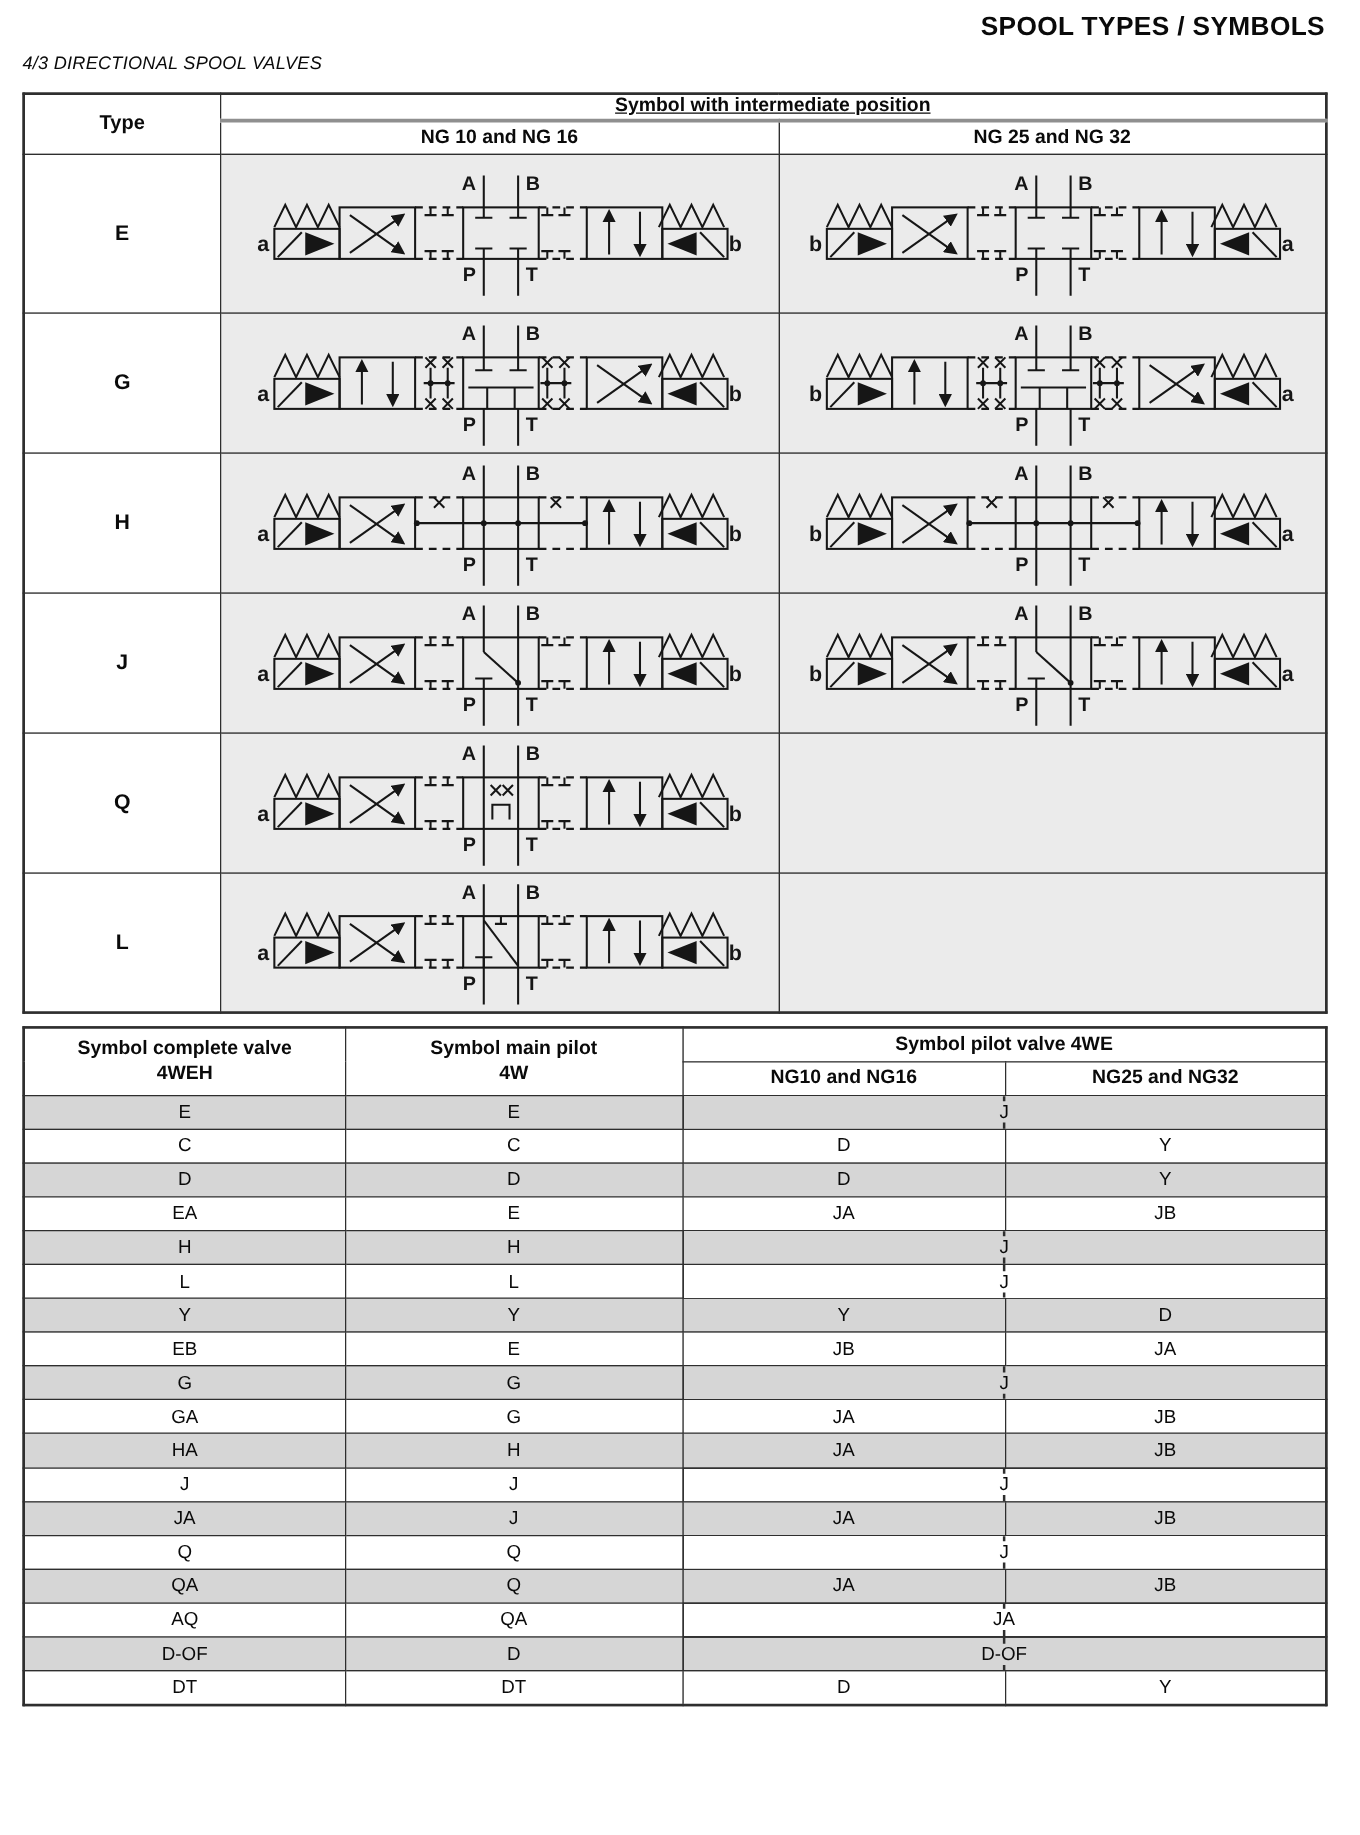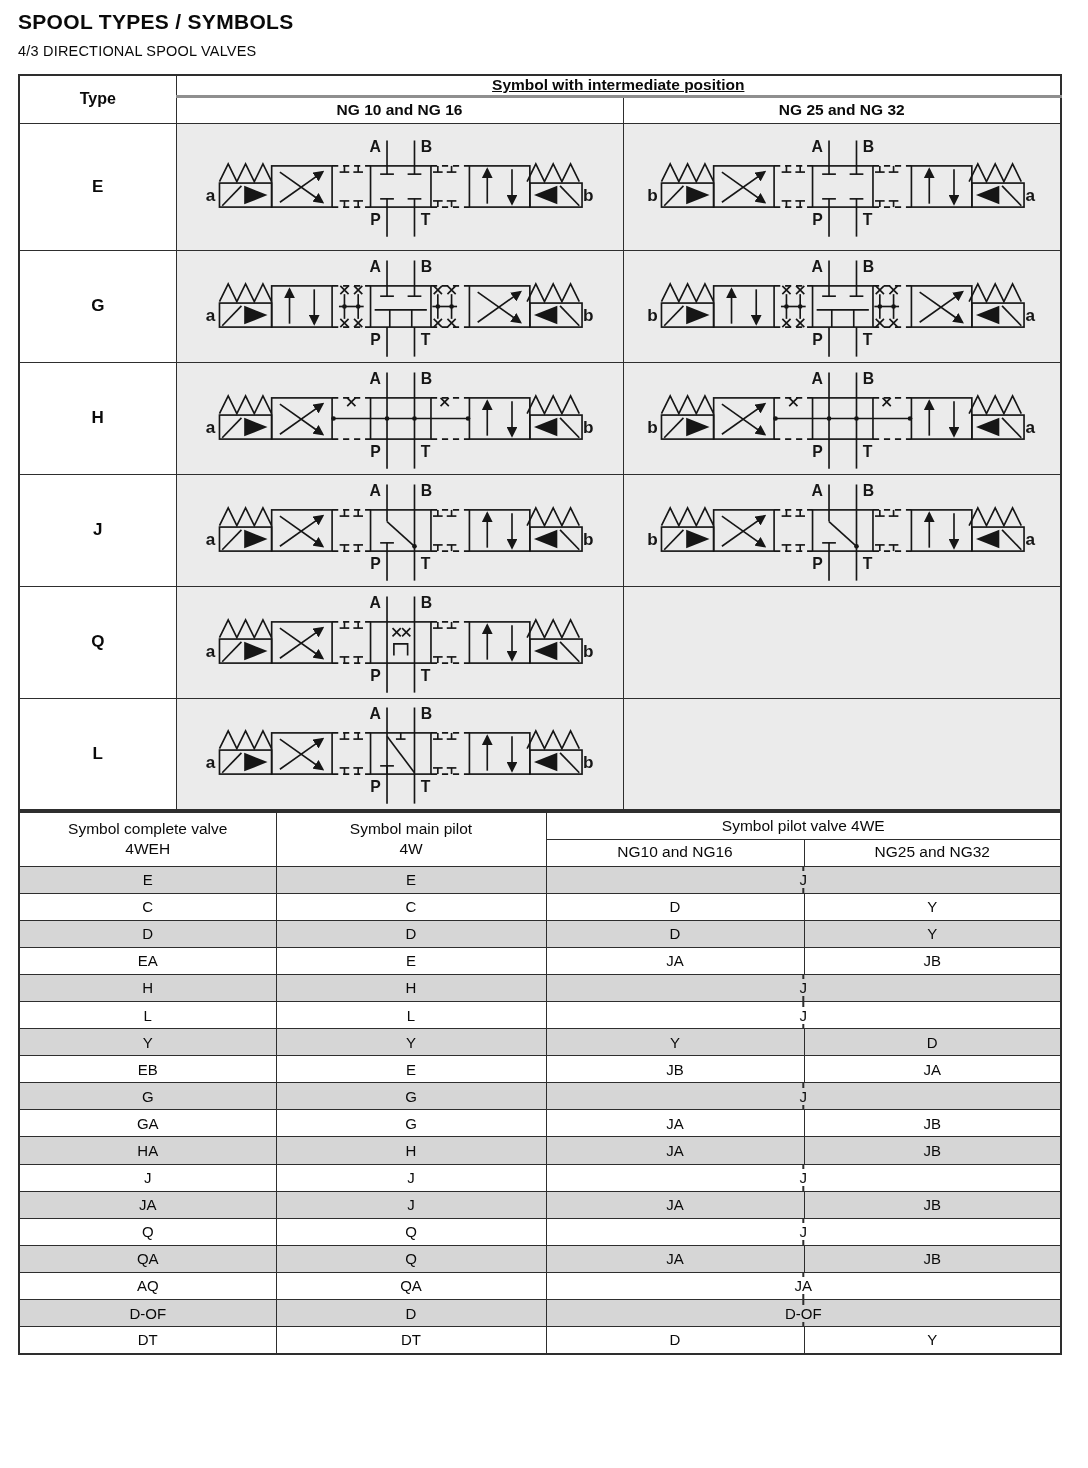--- a/index.html
+++ b/index.html
@@ -2,42 +2,42 @@
 <html><head>
 <meta charset="utf-8">
 <style>
   * { box-sizing: border-box; }
   html,body { margin:0; padding:0; }
   body {
     width:1088px; height:1468px; background:#fff; overflow:hidden;
     font-family:"Liberation Sans", sans-serif; color:#0a0a0a; position:relative;
   }
   .content { padding:6px 0 0 18px; width:1060px; }
-  .page-title { font-size:21px; font-weight:bold; margin:4px 0 9px 0; letter-spacing:.3px; }
-  .page-subtitle { font-size:14.5px; margin:0 0 15px 0; letter-spacing:.2px; }
-  table { border-collapse:collapse; table-layout:fixed; width:1042px; background:#404040; }
+  .page-title { font-size:21px; font-weight:bold; margin:4px 0 9px 0; letter-spacing:.3px;text-align:right; }
+  .page-subtitle { font-size:14.5px; margin:0 0 15px 0; letter-spacing:.2px;font-style:italic; }
+  table { border-collapse:collapse; table-layout:fixed; width:1042px; background:#404040;margin-top:10px; }
   th, td { border:1.6px solid var(--border); padding:0; }
   table { border:2px solid var(--border); }
 
   
   .t1 thead th { font-size:15.5px; font-weight:bold; background:#fff; }
   .t1 .h-type { font-size:16px; }
   .t1 .h-span { height:21px; border-bottom:3px solid var(--rule);text-decoration:underline; }
   .t1 .h-sub { height:27px; }
   .t1 td.type { font-size:17px; font-weight:bold; text-align:center; background:#fff; }
   .t1 td.sym { background:var(--symbg); }
   .t1 tr.row-tall { height:127px; }
   .t1 tr.row-std { height:112px; }
   .sym-wrap { display:flex; align-items:center; justify-content:center; height:100%; }
   .sym-wrap svg { height:103px; width:auto; display:block; }
 
   
   .section-title { font-size:19.5px; font-weight:bold; margin:20px 0 7px 0; letter-spacing:.2px; }
   .t2 th, .t2 td { border:1.4px solid var(--border); }
-  .t2 thead th { font-size:15.5px; font-weight:normal; line-height:1.3; height:27px; background:#fff; }
+  .t2 thead th { font-size:15.5px; font-weight:bold; line-height:1.3; height:27px; background:#fff; }
   .t2 td { height:27.1px; font-size:15px; text-align:center; }
   .t2 tr.shade td { background:var(--shade); }
   .t2 tr.plain td { background:#ffffff; }
   .t2 td.pilot-span { position:relative; text-align:center; }
   .t2 .tick { position:absolute; left:50%; top:0; bottom:0; width:1.4px; background:var(--border); transform:translateX(-50%); }
   .t2 .val { position:relative; display:inline-block; padding:0 8px; background:inherit; }
 </style>
 </head>
 <body style="--shade: #d6d6d6; --symbg: #ebebeb; --border: #2e2e2e; --rule: #8f8f8f;">
 

